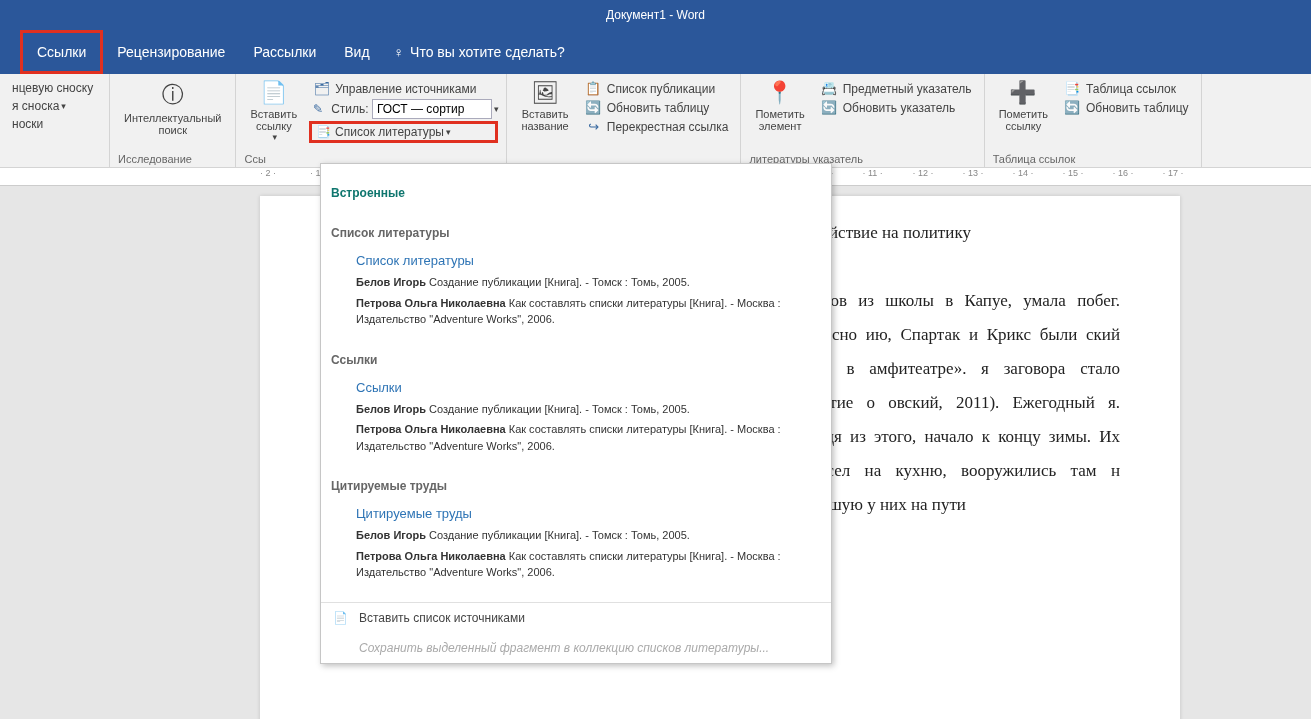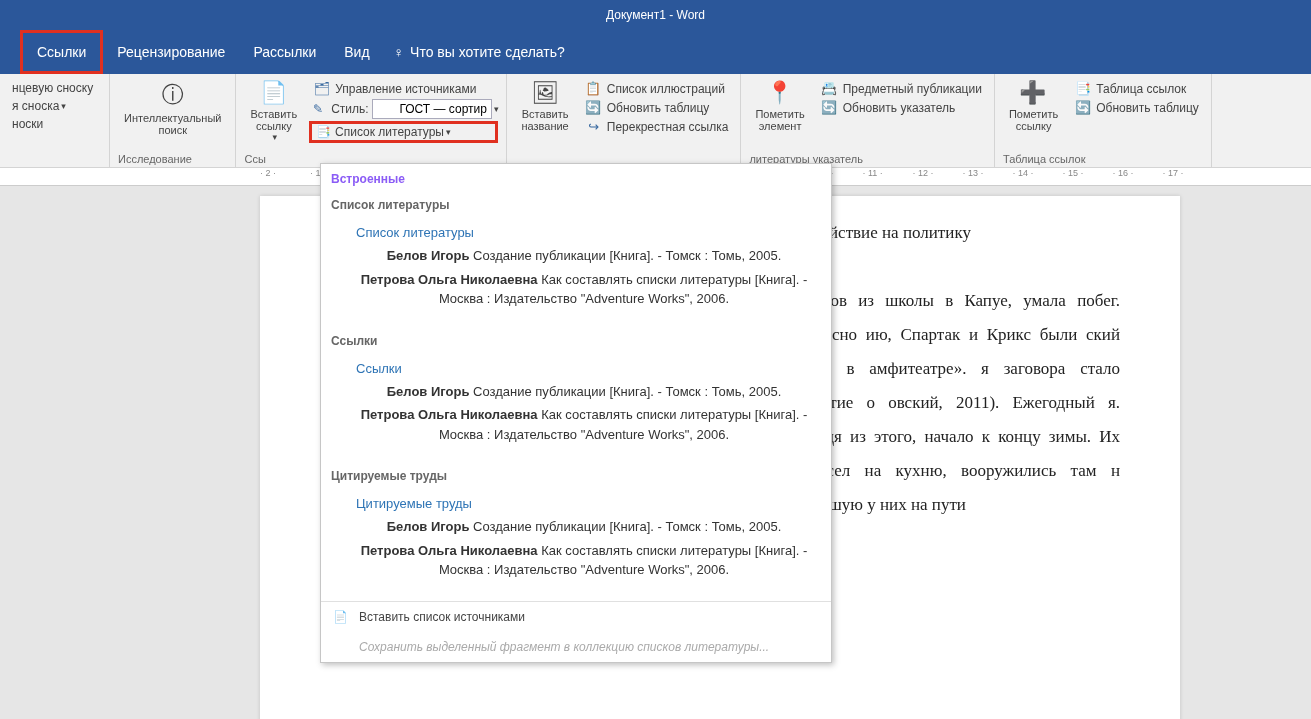--- a/index.html
+++ b/index.html
@@ -13,34 +13,34 @@
   .ribbon { background: #f1f1f1; height: 94px; border-bottom: 1px solid #d4d4d4; display: flex; position: relative; }
   .group { border-right: 1px solid #d4d4d4; padding: 4px 8px 0 8px; display: flex; flex-direction: column; justify-content: space-between; }
   .group-label { text-align: left; font-size: 11px; color: #666; padding: 2px 0; }
   .group-body { flex: 1; display: flex; align-items: flex-start; }
   .big-btn { display: flex; flex-direction: column; align-items: center; justify-content: center; padding: 2px 6px; font-size: 11px; color: #444; text-align: center; cursor: pointer; }
   .big-btn .ico { font-size: 22px; margin-bottom: 2px; }
   .small-stack { display: flex; flex-direction: column; gap: 2px; padding-top: 2px; }
   .small-btn { display: flex; align-items: center; font-size: 12px; color: #444; padding: 1px 4px; cursor: pointer; white-space: nowrap; }
   .small-btn .ico { width: 18px; display: inline-block; text-align: center; margin-right: 4px; font-size: 13px; color: #3a6aa0; }
   .style-row { display: flex; align-items: center; font-size: 12px; color: #444; }
-  .style-row input { font-size: 12px; border: 1px solid #aab; height: 20px; padding: 0 4px; width: 120px; text-align: right; }
+  .style-row input { font-size: 12px; border: 1px solid #aab; height: 20px; padding: 0 4px; width: 120px; }
   .biblio-btn { border: 3px solid #e03020; display: inline-flex; align-items: center; padding: 1px 4px; font-size: 12px; color: #444; background: #f1f1f1; cursor: pointer; }
   .biblio-btn .ico { margin-right: 4px; color: #3a6aa0; }
   .ruler { background: #fff; height: 18px; border-bottom: 1px solid #ccc; font-size: 9px; color: #888; position: relative; padding-left: 260px; white-space: nowrap; overflow: hidden; }
   .ruler span { display: inline-block; width: 50px; text-align: left; }
   .page-area { background: #e6e6e6; width: 100%; height: calc(719px - 30px - 44px - 94px - 18px); position: relative; overflow: hidden; }
   .page { position: absolute; left: 260px; top: 10px; width: 920px; height: 700px; background: #fff; box-shadow: 0 0 4px rgba(0,0,0,0.15); padding: 20px 60px; }
   .doc-text { font-family: Georgia, 'Times New Roman', serif; font-size: 17px; line-height: 34px; color: #222; text-align: justify; white-space: pre-line; }
   .dropdown { position: absolute; left: 320px; top: 163px; width: 512px; background: #fff; border: 1px solid #c6c6c6; box-shadow: 2px 2px 6px rgba(0,0,0,0.25); z-index: 50; font-size: 12px; }
-  .dd-header { padding: 8px 10px; color: #8b5cf6; font-weight: bold; }
+  .dd-header { padding: 22px 10px; color: #0f766e; font-weight: bold; }
   .dd-section { padding: 4px 10px 6px 10px; color: #666; font-weight: bold; }
   .dd-preview { margin: 0 14px 10px 30px; border: 1px solid transparent; padding: 6px 4px; }
   .dd-title { color: #2e74b5; font-size: 13px; margin-bottom: 6px; }
-  .dd-entry { font-size: 13px; color: #333; line-height: 1.5; margin-bottom: 4px; text-align: center; }
+  .dd-entry { font-size: 11px; color: #333; line-height: 1.5; margin-bottom: 4px; }
   .dd-entry b { font-weight: bold; }
   .dd-footer { border-top: 1px solid #e0e0e0; }
   .dd-footer-item { padding: 8px 12px; display: flex; align-items: center; font-size: 12px; color: #444; cursor: pointer; }
   .dd-footer-item.disabled { color: #aaa; cursor: default; font-style: italic; }
   .dd-footer-item .ico { width: 20px; margin-right: 6px; color: #3a6aa0; }
   .caret { font-size: 9px; margin-left: 2px; }
 </style>
 </head>
 <body>
 
@@ -130,21 +130,21 @@
   <div class="group">
     <div class="group-body">
       <div class="big-btn">
         <span class="ico">🖼</span>
         <span style="white-space:pre;">Вставить
 название</span>
       </div>
       <div class="small-stack" style="margin-left:6px;">
         <div class="small-btn">
             <span class="ico">📋</span>
-            <span>Список иллюстраций</span>
+            <span>Список публикации</span>
           </div>
         <div class="small-btn">
             <span class="ico">🔄</span>
             <span>Обновить таблицу</span>
           </div>
         <div class="small-btn">
             <span class="ico">↪</span>
             <span>Перекрестная ссылка</span>
           </div>
       </div>
@@ -155,21 +155,21 @@
   <div class="group">
     <div class="group-body">
       <div class="big-btn">
         <span class="ico" style="color:#c0392b;">📍</span>
         <span style="white-space:pre;">Пометить
 элемент</span>
       </div>
       <div class="small-stack" style="margin-left:6px;">
         <div class="small-btn">
             <span class="ico">📇</span>
-            <span>Предметный публикации</span>
+            <span>Предметный указатель</span>
           </div>
         <div class="small-btn">
             <span class="ico">🔄</span>
             <span>Обновить указатель</span>
           </div>
       </div>
     </div>
     <div class="group-label">литературы указатель</div>
   </div>
 

